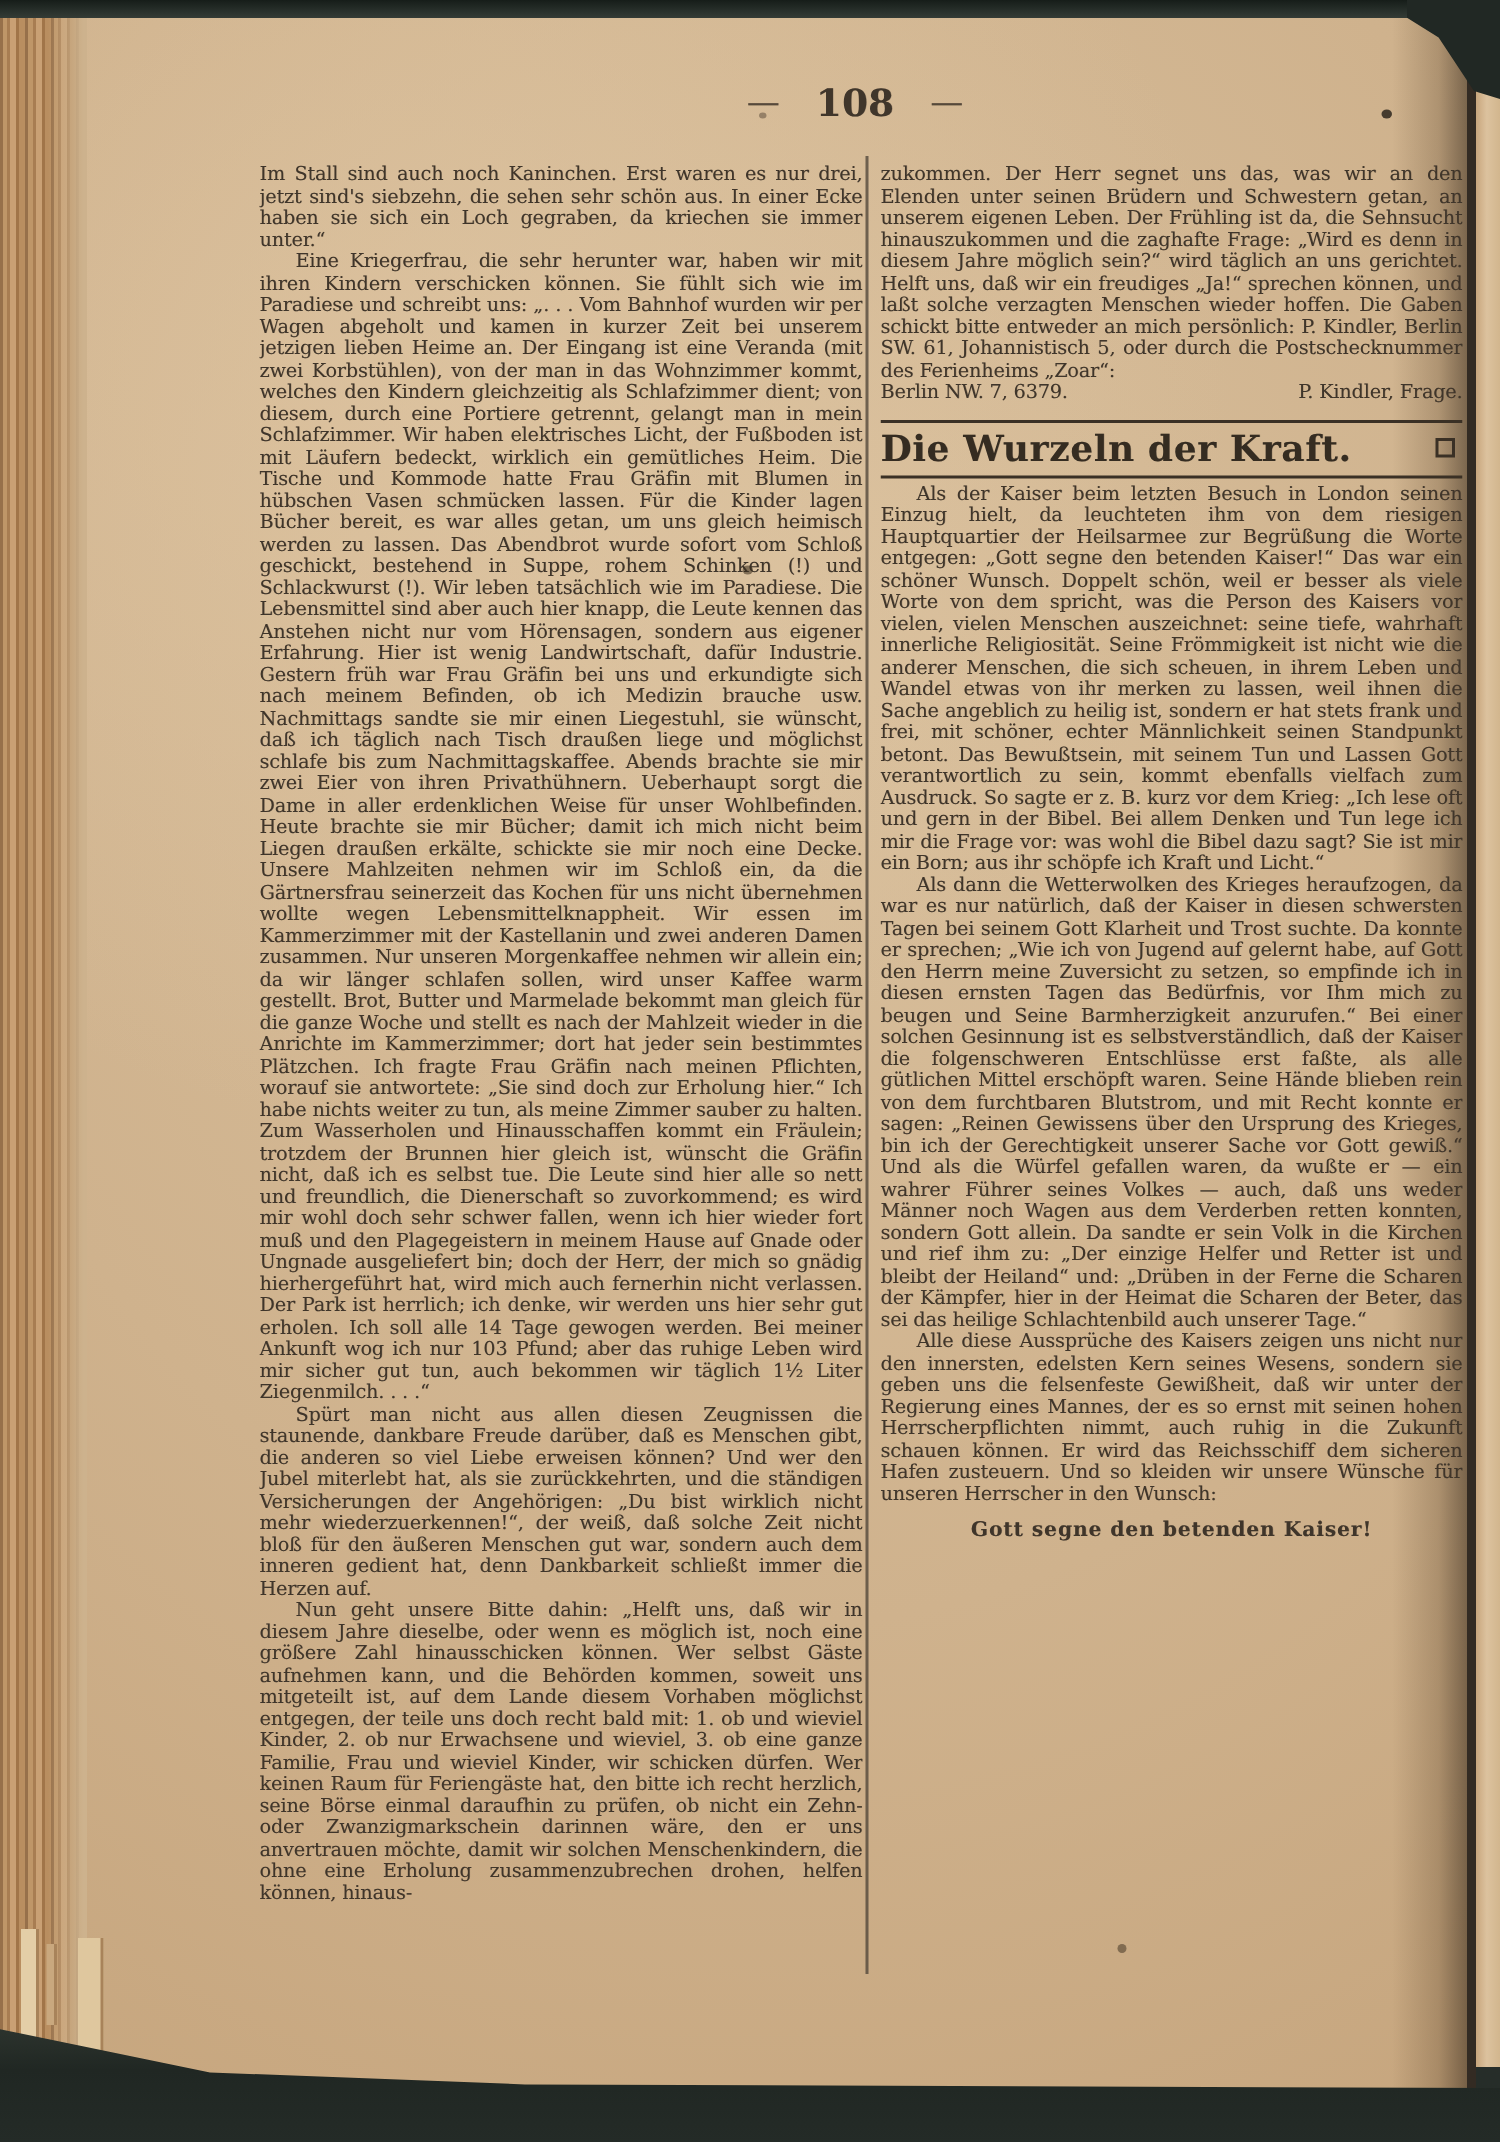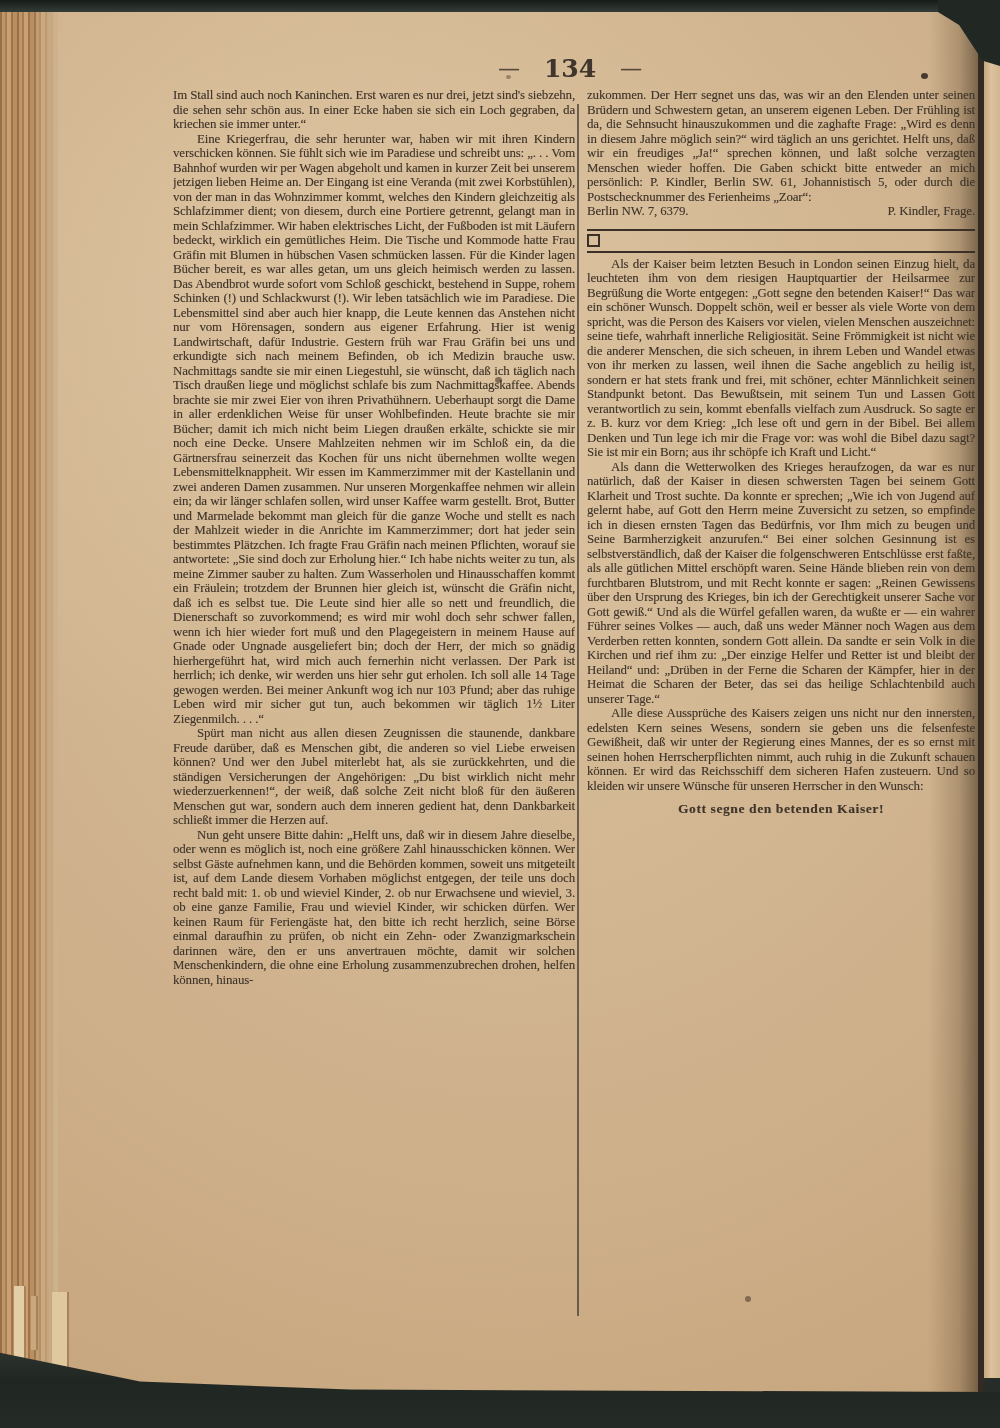--- a/index.html
+++ b/index.html
@@ -38,22 +38,22 @@
     background:linear-gradient(90deg,#c8a67d,#dcc29e 45%,#d2b68e);}
   .corner-tr{position:absolute;left:938px;top:0;width:62px;height:66px;background:#212824;
     clip-path:polygon(0 0,100% 0,100% 100%,72% 92%,34% 38%,0 18%);}
 
   
   .ink{color:#3f352a;text-shadow:.3px .3px .3px rgba(63,53,42,.35);}
   .page-number-row{position:absolute;left:420px;top:54px;width:300px;
     display:flex;justify-content:center;align-items:center;gap:24px;
     font-size:25px;font-weight:600;color:#40362b;}
   .page-number-row .dash{font-size:22px;font-weight:400;opacity:.85;}
-  .col{position:absolute;top:88px;text-align:justify;
-    font-size:12.8px;line-height:14.5px;letter-spacing:-0.1px;color:#3f352a;font-family:Liberation Serif, serif;}
+  .col{position:absolute;top:110px;text-align:justify;
+    font-size:12.8px;line-height:14.5px;letter-spacing:-0.1px;color:#3f352a;}
   .col p{margin:0;text-indent:24px;}
   .col p.noindent{text-indent:0;}
   .col-left{left:173px;width:402px;height:1282px;overflow:hidden;}
   .col-divider{position:absolute;left:577px;top:104px;width:2px;height:1212px;
     background:#4b4136;opacity:.75;}
   .col-right{left:587px;width:388px;height:1282px;overflow:hidden;}
   .sig-row{display:flex;justify-content:space-between;align-items:baseline;}
   .heading-wrap{margin-top:10px;margin-bottom:4px;padding:3px 0 4px 0;
     border-top:2.5px solid #3a3025;border-bottom:2.5px solid #3a3025;}
   .heading-row{display:flex;justify-content:space-between;align-items:center;}
@@ -80,21 +80,21 @@
   <div class="page-tab tab1"></div>
   <div class="page-tab tab2"></div>
   <div class="page-tab tab3"></div>
   <div class="gutter-shadow"></div>
   <div class="gutter-line"></div>
   <div class="next-page-edge"></div>
   <div class="corner-tr"></div>
 
   <div class="page-number-row ink">
     <span class="dash">—</span>
-    <span>134</span>
+    <span>108</span>
     <span class="dash">—</span>
   </div>
 
   <div class="col col-left ink">
     <p class="noindent">Im Stall sind auch noch Kaninchen. Erst waren es nur drei, jetzt sind's siebzehn, die sehen sehr schön aus. In einer Ecke haben sie sich ein Loch gegraben, da kriechen sie immer unter.“</p>
     <p>Eine Kriegerfrau, die sehr herunter war, haben wir mit ihren Kindern verschicken können. Sie fühlt sich wie im Paradiese und schreibt uns: „. . . Vom Bahnhof wurden wir per Wagen abgeholt und kamen in kurzer Zeit bei unserem jetzigen lieben Heime an. Der Eingang ist eine Veranda (mit zwei Korbstühlen), von der man in das Wohnzimmer kommt, welches den Kindern gleichzeitig als Schlafzimmer dient; von diesem, durch eine Portiere getrennt, gelangt man in mein Schlafzimmer. Wir haben elektrisches Licht, der Fußboden ist mit Läufern bedeckt, wirklich ein gemütliches Heim. Die Tische und Kommode hatte Frau Gräfin mit Blumen in hübschen Vasen schmücken lassen. Für die Kinder lagen Bücher bereit, es war alles getan, um uns gleich heimisch werden zu lassen. Das Abendbrot wurde sofort vom Schloß geschickt, bestehend in Suppe, rohem Schinken (!) und Schlackwurst (!). Wir leben tatsächlich wie im Paradiese. Die Lebensmittel sind aber auch hier knapp, die Leute kennen das Anstehen nicht nur vom Hörensagen, sondern aus eigener Erfahrung. Hier ist wenig Landwirtschaft, dafür Industrie. Gestern früh war Frau Gräfin bei uns und erkundigte sich nach meinem Befinden, ob ich Medizin brauche usw. Nachmittags sandte sie mir einen Liegestuhl, sie wünscht, daß ich täglich nach Tisch draußen liege und möglichst schlafe bis zum Nachmittagskaffee. Abends brachte sie mir zwei Eier von ihren Privathühnern. Ueberhaupt sorgt die Dame in aller erdenklichen Weise für unser Wohlbefinden. Heute brachte sie mir Bücher; damit ich mich nicht beim Liegen draußen erkälte, schickte sie mir noch eine Decke. Unsere Mahlzeiten nehmen wir im Schloß ein, da die Gärtnersfrau seinerzeit das Kochen für uns nicht übernehmen wollte wegen Lebensmittelknappheit. Wir essen im Kammerzimmer mit der Kastellanin und zwei anderen Damen zusammen. Nur unseren Morgenkaffee nehmen wir allein ein; da wir länger schlafen sollen, wird unser Kaffee warm gestellt. Brot, Butter und Marmelade bekommt man gleich für die ganze Woche und stellt es nach der Mahlzeit wieder in die Anrichte im Kammerzimmer; dort hat jeder sein bestimmtes Plätzchen. Ich fragte Frau Gräfin nach meinen Pflichten, worauf sie antwortete: „Sie sind doch zur Erholung hier.“ Ich habe nichts weiter zu tun, als meine Zimmer sauber zu halten. Zum Wasserholen und Hinausschaffen kommt ein Fräulein; trotzdem der Brunnen hier gleich ist, wünscht die Gräfin nicht, daß ich es selbst tue. Die Leute sind hier alle so nett und freundlich, die Dienerschaft so zuvorkommend; es wird mir wohl doch sehr schwer fallen, wenn ich hier wieder fort muß und den Plagegeistern in meinem Hause auf Gnade oder Ungnade ausgeliefert bin; doch der Herr, der mich so gnädig hierhergeführt hat, wird mich auch fernerhin nicht verlassen. Der Park ist herrlich; ich denke, wir werden uns hier sehr gut erholen. Ich soll alle 14 Tage gewogen werden. Bei meiner Ankunft wog ich nur 103 Pfund; aber das ruhige Leben wird mir sicher gut tun, auch bekommen wir täglich 1½ Liter Ziegenmilch. . . .“</p>
     <p>Spürt man nicht aus allen diesen Zeugnissen die staunende, dankbare Freude darüber, daß es Menschen gibt, die anderen so viel Liebe erweisen können? Und wer den Jubel miterlebt hat, als sie zurückkehrten, und die ständigen Versicherungen der Angehörigen: „Du bist wirklich nicht mehr wiederzuerkennen!“, der weiß, daß solche Zeit nicht bloß für den äußeren Menschen gut war, sondern auch dem inneren gedient hat, denn Dankbarkeit schließt immer die Herzen auf.</p>
     <p>Nun geht unsere Bitte dahin: „Helft uns, daß wir in diesem Jahre dieselbe, oder wenn es möglich ist, noch eine größere Zahl hinausschicken können. Wer selbst Gäste aufnehmen kann, und die Behörden kommen, soweit uns mitgeteilt ist, auf dem Lande diesem Vorhaben möglichst entgegen, der teile uns doch recht bald mit: 1. ob und wieviel Kinder, 2. ob nur Erwachsene und wieviel, 3. ob eine ganze Familie, Frau und wieviel Kinder, wir schicken dürfen. Wer keinen Raum für Feriengäste hat, den bitte ich recht herzlich, seine Börse einmal daraufhin zu prüfen, ob nicht ein Zehn- oder Zwanzigmarkschein darinnen wäre, den er uns anvertrauen möchte, damit wir solchen Menschenkindern, die ohne eine Erholung zusammenzubrechen drohen, helfen können, hinaus-</p>
   </div>
 
@@ -102,20 +102,21 @@
 
   <div class="col col-right ink">
     <p class="noindent">zukommen. Der Herr segnet uns das, was wir an den Elenden unter seinen Brüdern und Schwestern getan, an unserem eigenen Leben. Der Frühling ist da, die Sehnsucht hinauszukommen und die zaghafte Frage: „Wird es denn in diesem Jahre möglich sein?“ wird täglich an uns gerichtet. Helft uns, daß wir ein freudiges „Ja!“ sprechen können, und laßt solche verzagten Menschen wieder hoffen. Die Gaben schickt bitte entweder an mich persönlich: P. Kindler, Berlin SW. 61, Johannistisch 5, oder durch die Postschecknummer des Ferienheims „Zoar“:</p>
     <div class="sig-row">
       <span>Berlin NW. 7, 6379.</span>
       <span>P. Kindler, Frage.</span>
     </div>
 
     <div class="heading-wrap">
       <div class="heading-row">
+        <span class="article-title">Die Wurzeln der Kraft.</span>
         <span class="square-ornament"></span>
       </div>
     </div>
 
     <p class="article-par">Als der Kaiser beim letzten Besuch in London seinen Einzug hielt, da leuchteten ihm von dem riesigen Hauptquartier der Heilsarmee zur Begrüßung die Worte entgegen: „Gott segne den betenden Kaiser!“ Das war ein schöner Wunsch. Doppelt schön, weil er besser als viele Worte von dem spricht, was die Person des Kaisers vor vielen, vielen Menschen auszeichnet: seine tiefe, wahrhaft innerliche Religiosität. Seine Frömmigkeit ist nicht wie die anderer Menschen, die sich scheuen, in ihrem Leben und Wandel etwas von ihr merken zu lassen, weil ihnen die Sache angeblich zu heilig ist, sondern er hat stets frank und frei, mit schöner, echter Männlichkeit seinen Standpunkt betont. Das Bewußtsein, mit seinem Tun und Lassen Gott verantwortlich zu sein, kommt ebenfalls vielfach zum Ausdruck. So sagte er z. B. kurz vor dem Krieg: „Ich lese oft und gern in der Bibel. Bei allem Denken und Tun lege ich mir die Frage vor: was wohl die Bibel dazu sagt? Sie ist mir ein Born; aus ihr schöpfe ich Kraft und Licht.“</p>
     <p class="article-par">Als dann die Wetterwolken des Krieges heraufzogen, da war es nur natürlich, daß der Kaiser in diesen schwersten Tagen bei seinem Gott Klarheit und Trost suchte. Da konnte er sprechen; „Wie ich von Jugend auf gelernt habe, auf Gott den Herrn meine Zuversicht zu setzen, so empfinde ich in diesen ernsten Tagen das Bedürfnis, vor Ihm mich zu beugen und Seine Barmherzigkeit anzurufen.“ Bei einer solchen Gesinnung ist es selbstverständlich, daß der Kaiser die folgenschweren Entschlüsse erst faßte, als alle gütlichen Mittel erschöpft waren. Seine Hände blieben rein von dem furchtbaren Blutstrom, und mit Recht konnte er sagen: „Reinen Gewissens über den Ursprung des Krieges, bin ich der Gerechtigkeit unserer Sache vor Gott gewiß.“ Und als die Würfel gefallen waren, da wußte er — ein wahrer Führer seines Volkes — auch, daß uns weder Männer noch Wagen aus dem Verderben retten konnten, sondern Gott allein. Da sandte er sein Volk in die Kirchen und rief ihm zu: „Der einzige Helfer und Retter ist und bleibt der Heiland“ und: „Drüben in der Ferne die Scharen der Kämpfer, hier in der Heimat die Scharen der Beter, das sei das heilige Schlachtenbild auch unserer Tage.“</p>
     <p class="article-par">Alle diese Aussprüche des Kaisers zeigen uns nicht nur den innersten, edelsten Kern seines Wesens, sondern sie geben uns die felsenfeste Gewißheit, daß wir unter der Regierung eines Mannes, der es so ernst mit seinen hohen Herrscherpflichten nimmt, auch ruhig in die Zukunft schauen können. Er wird das Reichsschiff dem sicheren Hafen zusteuern. Und so kleiden wir unsere Wünsche für unseren Herrscher in den Wunsch:</p>
     <div class="closing-line">Gott segne den betenden Kaiser!</div>
   </div>
 

